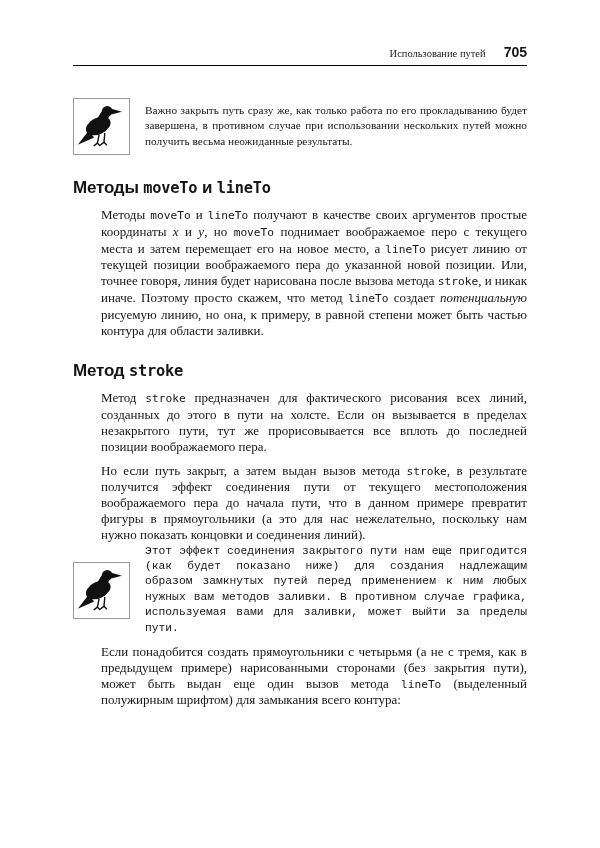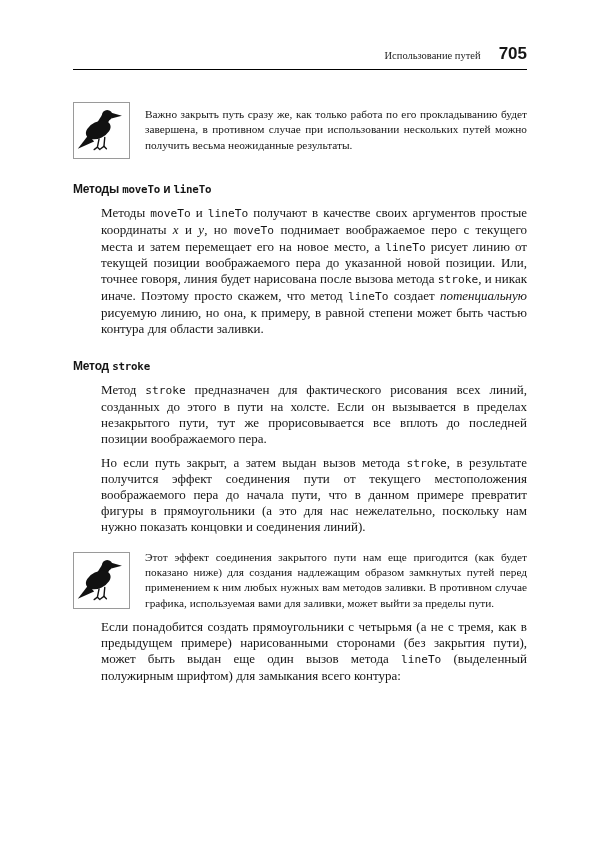--- a/index.html
+++ b/index.html
@@ -10,44 +10,44 @@
     margin:0 auto;
     background:#fff;
     color:#151515;
     padding:44px 73px 0 73px;
     font-family:"Liberation Serif", serif;
     overflow:hidden;
   }
   
   .pagehead { display:flex; justify-content:flex-end; align-items:baseline; gap:18px; }
   .head-title { font-size:10.5px; color:#222; }
-  .head-num { font-size:17px; font-weight:bold; font-family:"Liberation Sans", sans-serif; }
+  .head-num { font-size:14px; font-weight:bold; font-family:"Liberation Sans", sans-serif; }
   .rule { border-top:1.6px solid #000; margin-top:5px; }
 
   
   .note { display:flex; gap:15px; align-items:center; }
   .note-1 { margin-top:30px; }
-  .note-2 { margin-top:14px; }
+  .note-2 { margin-top:0;font-family:Liberation Mono, monospace; }
   .note-iconbox {
     width:57px; height:57px; flex:0 0 auto;
     border:1px solid #9a9a9a; background:#fff;
     display:flex; align-items:flex-end; justify-content:center;
     padding:2px 3px 3px 3px; margin-top:2px;
   }
   .note-iconbox svg { width:50px; height:50px; display:block; }
   .note-text {
     font-size:11.3px; line-height:15.4px;
     text-align:justify; hyphens:auto;
     padding-top:1px;
   }
 
   
   .h {
     font-family:"Liberation Sans", sans-serif;
-    font-weight:bold; font-size:12px;
+    font-weight:bold; font-size:17px;
     letter-spacing:-0.2px;
     margin-top:23px; margin-bottom:9px;
   }
   .h .rt-code { font-family:"DejaVu Sans Mono", monospace; font-size:0.9em; font-weight:bold; }
 
   
   .body {
     font-size:13px; line-height:15.8px;
     text-align:justify; hyphens:auto;
     margin-top:8px;

